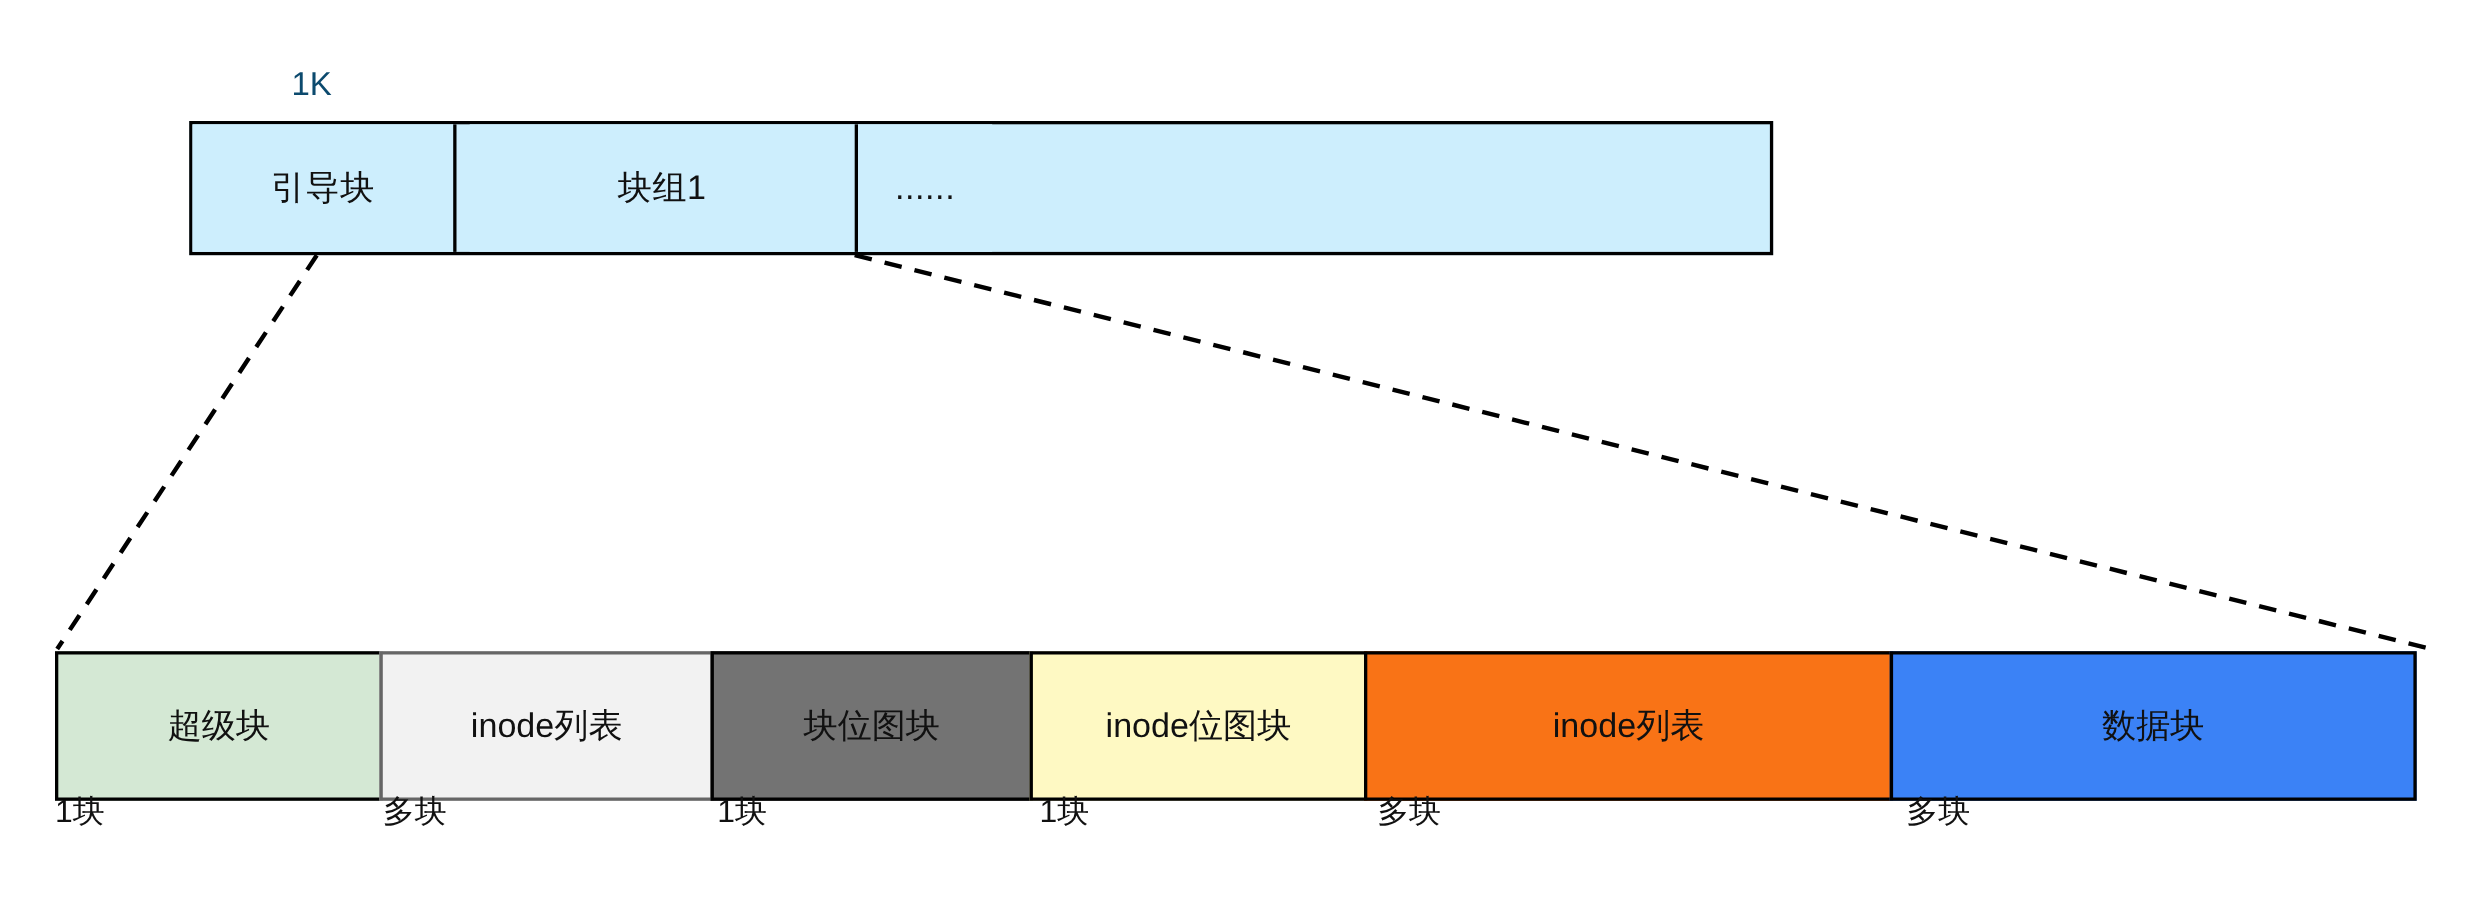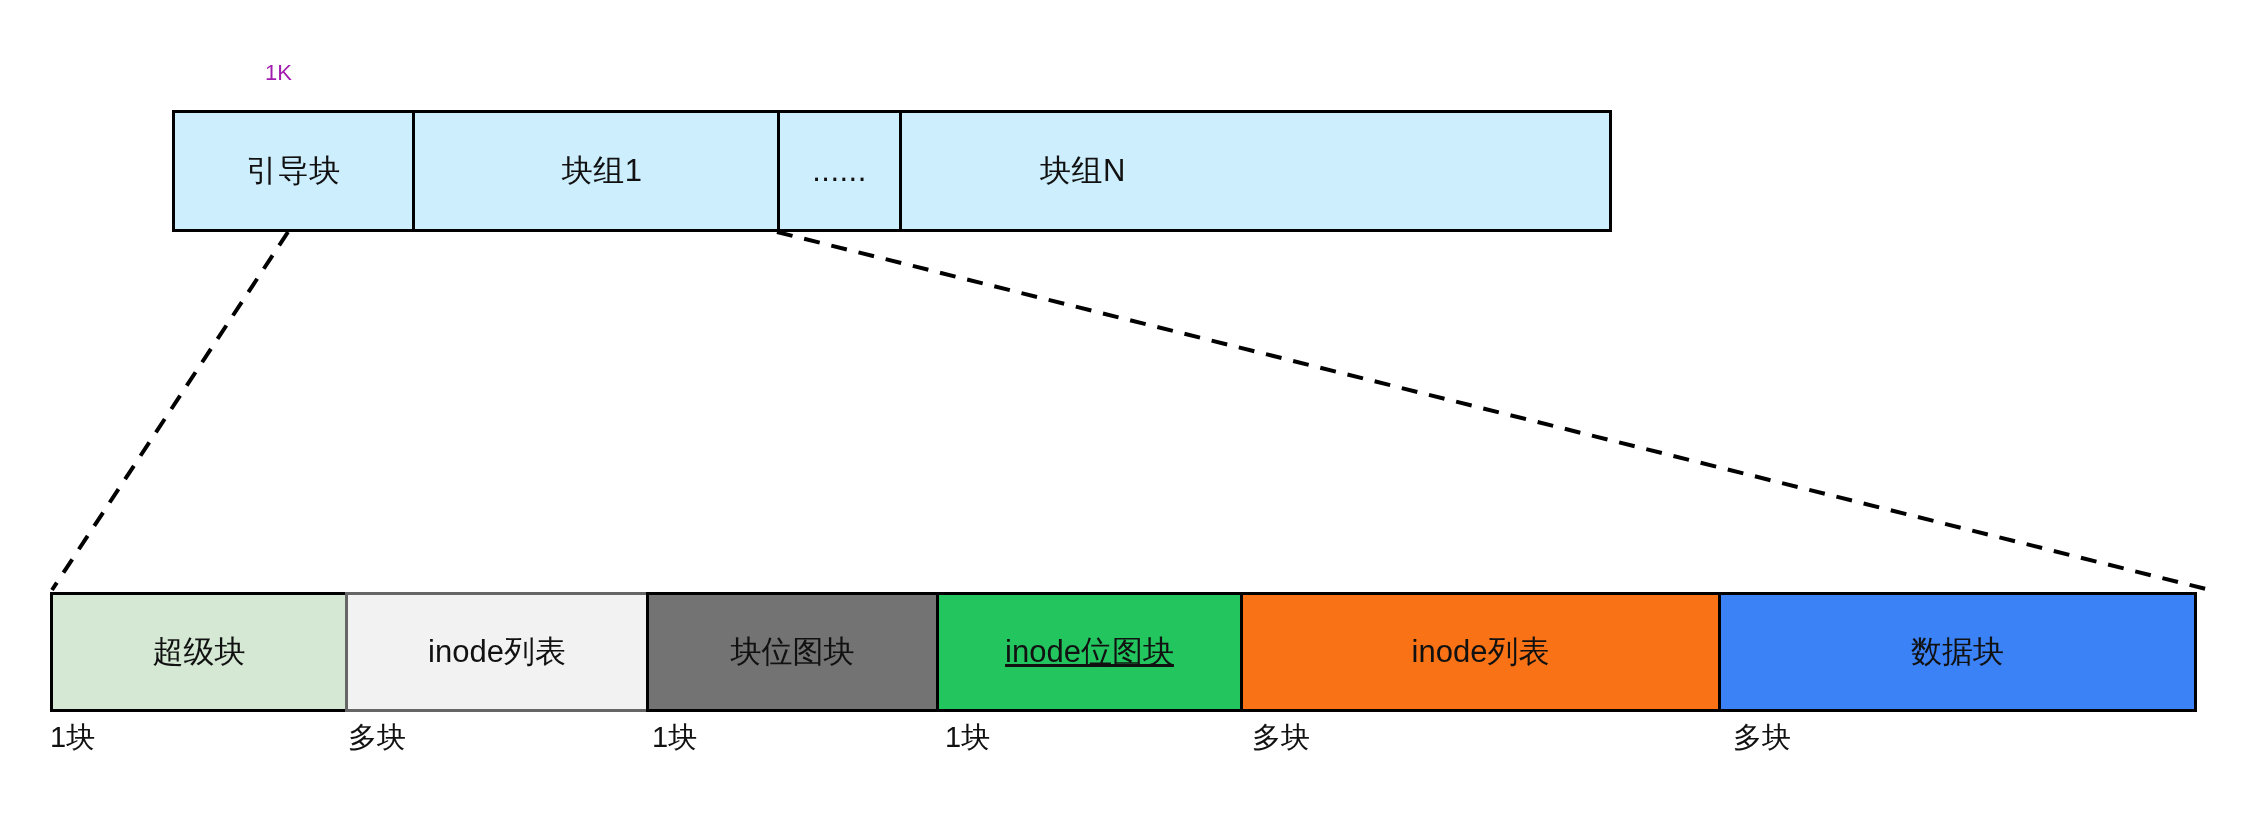--- a/index.html
+++ b/index.html
@@ -40,31 +40,31 @@
     color: #111111;
     letter-spacing: 0.5px;
     white-space: nowrap;
   }
   .top-cell:last-child { border-right: none; }
 
   #size-label-1k {
     position: absolute;
     left: 265px;
     top: 60px;
-    font-size: 22px;
-    color: #a21caf;
+    font-size: 30px;
+    color: #0c4a6e;
   }
 
   
   #bottom-bar {
     position: absolute;
     left: 50px;
     top: 592px;
     width: 2162px;
-    height: 120px;
+    height: 136px;
     display: flex;
     box-sizing: border-box;
     text-align: center;
   }
   .bottom-cell {
     display: flex;
     align-items: center;
     justify-content: center;
     box-sizing: border-box;
     border: 3px solid #000000;
@@ -103,33 +103,32 @@
 <body>
 
 <div id="canvas">
 
   <div id="size-label-1k">1K</div>
 
   <div id="top-bar">
       <div class="top-cell" style="width: 240px; flex: 0 0 240px;">引导块</div>
       <div class="top-cell" style="width: 353px; flex: 0 0 353px; margin-left: 12px;">块组1</div>
       <div class="top-cell" style="width: 122px; flex: 0 0 122px;">......</div>
-      <div class="top-cell" style="width: 362px; flex: 0 0 362px;">块组N</div>
     </div>
 
   <svg id="connectors" viewBox="0 0 2263 823" xmlns="http://www.w3.org/2000/svg">
     <line id="conn-0" stroke="#000000" stroke-width="4" stroke-dasharray="16 12" x1="288" y1="232" x2="52" y2="590"></line>
     <line id="conn-1" stroke="#000000" stroke-width="4" stroke-dasharray="16 12" x1="777" y1="232" x2="2210" y2="590"></line>
   </svg>
 
   <div id="bottom-bar">
       <div class="bottom-cell" style="width: 298px; flex: 0 0 298px; background: rgb(212, 232, 212); border-color: rgb(0, 0, 0);">超级块</div>
       <div class="bottom-cell" style="width: 304px; flex: 0 0 304px; background: rgb(242, 242, 242); border-color: rgb(102, 102, 102);">inode列表</div>
       <div class="bottom-cell" style="width: 293px; flex: 0 0 293px; background: #737373; border-color: rgb(0, 0, 0);">块位图块</div>
-      <div class="bottom-cell" style="width: 307px; flex: 0 0 307px; background: #22c55e; border-color: rgb(0, 0, 0); text-decoration: underline;">inode位图块</div>
+      <div class="bottom-cell" style="width: 307px; flex: 0 0 307px; background: #fef9c3; border-color: rgb(0, 0, 0);">inode位图块</div>
       <div class="bottom-cell" style="width: 481px; flex: 0 0 481px; background: #f97316; border-color: rgb(0, 0, 0);">inode列表</div>
       <div class="bottom-cell" style="width: 479px; flex: 0 0 479px; background: #3b82f6; border-color: rgb(0, 0, 0);">数据块</div>
     </div>
 
   <div id="bottom-labels">
       <div class="bottom-label" style="width: 298px; flex: 0 0 298px;">1块</div>
       <div class="bottom-label" style="width: 304px; flex: 0 0 304px;">多块</div>
       <div class="bottom-label" style="width: 293px; flex: 0 0 293px;">1块</div>
       <div class="bottom-label" style="width: 307px; flex: 0 0 307px;">1块</div>
       <div class="bottom-label" style="width: 481px; flex: 0 0 481px;">多块</div>

